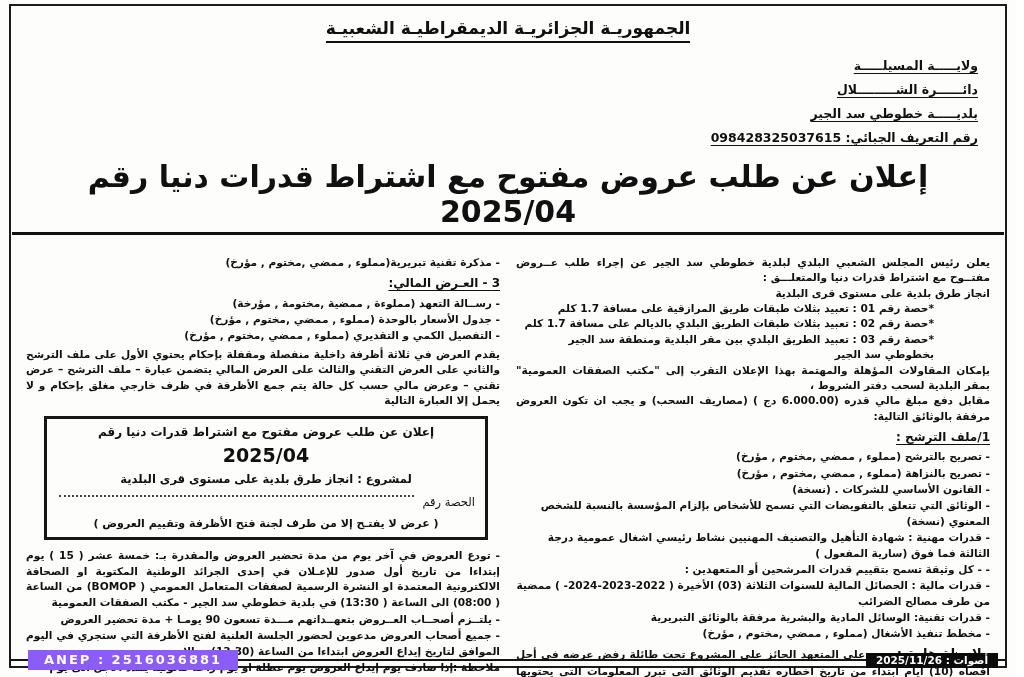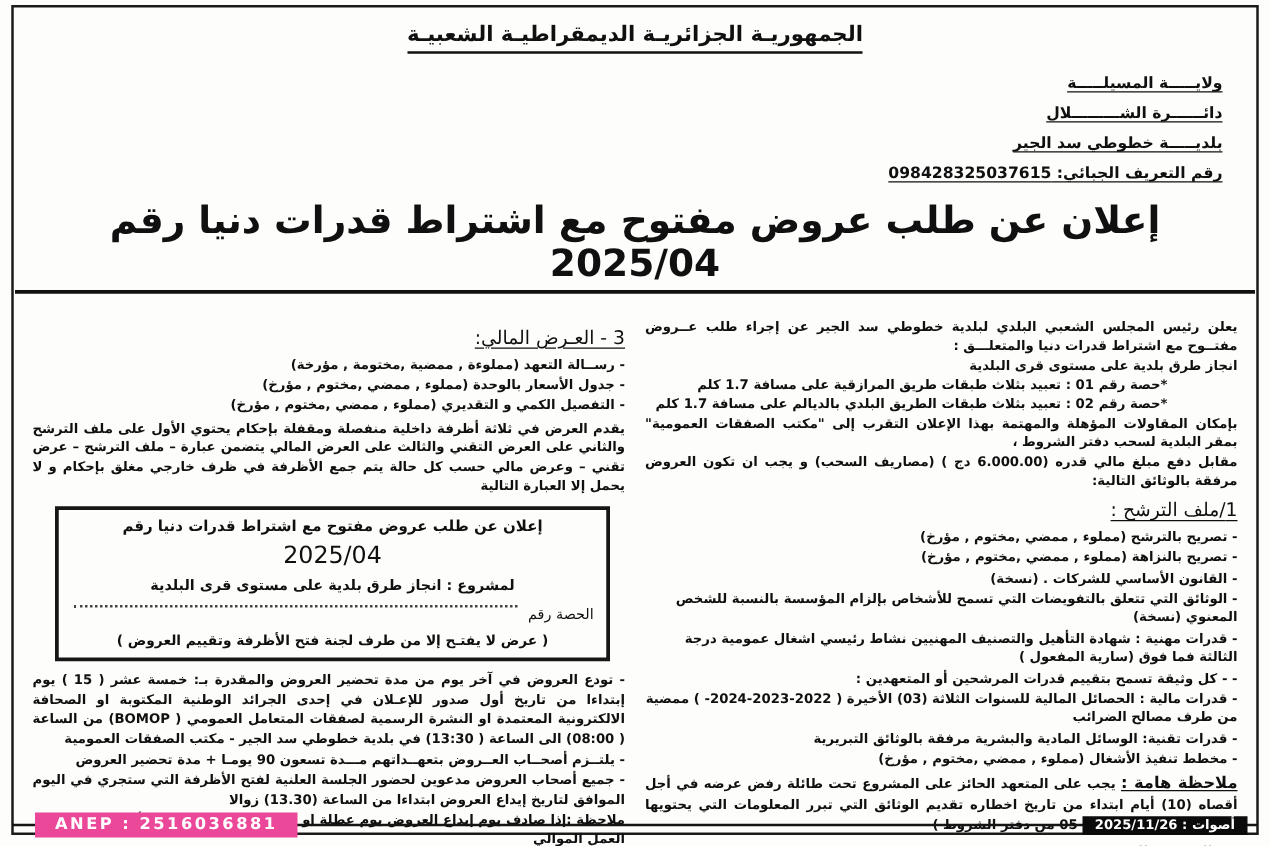--- a/index.html
+++ b/index.html
@@ -61,61 +61,61 @@
     font-weight:700;
     line-height:1.45;
   }
   .col{flex:1 1 0;min-width:0;}
 
   .p-just{text-align:justify;}
   .centered{text-align:right;}
   .lot-line{margin-right:56px;}
   .item{margin-bottom:1px;}
   .sec-head{
-    font-size:15px;font-weight:400;
+    font-size:12px;font-weight:700;
     text-decoration:underline;
     text-underline-offset:3px;
     margin:5px 0 3px 0;
   }
   .note-head{
     font-size:13px;font-weight:900;
     text-decoration:underline;
     text-underline-offset:2px;
   }
   .note-par{margin-top:3px;text-align:justify;}
 
   .env-box{
     border:3px solid #161616;
     margin:8px 12px 8px 18px;
     padding:5px 10px 6px 10px;
     text-align:center;
   }
   .env-box .bx-title{font-size:12px;font-weight:900;}
-  .env-box .bx-num{font-size:19px;font-weight:400;}
+  .env-box .bx-num{font-size:19px;font-weight:700;}
   .env-box .bx-project{font-size:11.5px;font-weight:900;margin-top:2px;}
   .bx-lot{
     display:flex;align-items:flex-start;
     margin-top:6px;
     font-size:11.5px;font-weight:400;
   }
   .bx-lot .dots{
     flex:1;
     border-bottom:2px dotted #444;
     margin:0 8px 3px 2px;
     height:1px;
   }
   .bx-close{font-size:11px;font-weight:900;margin-top:5px;}
 
   .bottom-rule{
     position:absolute;left:10px;right:10px;bottom:16px;
     border-top:2px solid #151515;
   }
   .anep-badge{
     position:absolute;left:28px;bottom:7px;
-    background:#ec4899;color:#ffffff;
+    background:#8b5cf6;color:#ffffff;
     font-size:13px;font-weight:700;
     letter-spacing:2px;
     padding:2px 16px 3px 16px;
     direction:ltr;
   }
   .date-badge{
     position:absolute;right:18px;bottom:9px;
     background:#0b0b0b;color:#ffffff;
     font-size:10.5px;font-weight:700;
     padding:1px 10px 2px 10px;
@@ -144,20 +144,21 @@
       <span>إعلان عن طلب عروض مفتوح مع اشتراط قدرات دنيا رقم 2025/04</span>
     </div>
 
     <div class="columns">
 
       <div class="col">
         <div class="p-just">يعلن رئيس المجلس الشعبي البلدي لبلدية خطوطي سد الجير عن إجراء طلب عــروض مفتــوح مع اشتراط قدرات دنيا والمتعلـــق :</div>
         <div class="centered">انجاز طرق بلدية على مستوى قرى البلدية</div>
         <div class="lot-line">*حصة رقم 01 : تعبيد بثلاث طبقات طريق المرازقية  على مسافة 1.7 كلم</div>
         <div class="lot-line">*حصة رقم 02 : تعبيد بثلاث طبقات الطريق البلدي بالديالم على مسافة 1.7 كلم</div>
+        <div class="lot-line">*حصة رقم 03 : تعبيد الطريق البلدي بين مقر البلدية ومنطقة سد الجير بخطوطي سد الجير</div>
         <div class="p-just">بإمكان المقاولات المؤهلة والمهتمة بهذا الإعلان التقرب إلى  "مكتب الصفقات العمومية" بمقر البلدية  لسحب دفتر الشروط ،</div>
         <div class="p-just">مقابل دفع مبلغ مالي قدره (6.000.00 دج ) (مصاريف السحب) و يجب ان تكون العروض مرفقة  بالوثائق التالية:</div>
 
         <div class="sec-head">1/ملف الترشح :</div>
         <div class="item">- تصريح بالترشح (مملوء , ممضي ,مختوم , مؤرخ)</div>
         <div class="item">- تصريح بالنزاهة  (مملوء , ممضي ,مختوم , مؤرخ)</div>
         <div class="item">- القانون الأساسي للشركات  . (نسخة)</div>
         <div class="item">- الوثائق التي تتعلق  بالتفويضات التي تسمح للأشخاص بإلزام المؤسسة بالنسبة للشخص المعنوي (نسخة)</div>
         <div class="item">- قدرات مهنية : شهادة التأهيل والتصنيف المهنيين  نشاط رئيسي اشغال عمومية درجة الثالثة فما فوق  (سارية المفعول )</div>
         <div class="item">- - كل وثيقة تسمح بتقييم قدرات المرشحين أو المتعهدين :</div>
@@ -168,20 +169,21 @@
         <div class="note-par">
           <span class="note-head">ملاحظة هامة :</span>
           <span>يجب على المتعهد الحائز على المشروع تحت طائلة رفض عرضه في أجل أقصاه (10) أيام ابتداء من تاريخ اخطاره تقديم الوثائق التي تبرر المعلومات التي يحتويها التصريح بالترشح (المادة 05 من دفتر الشروط )</span>
         </div>
 
         <div class="sec-head">2- العـرض التقنـــي :</div>
 
       </div>
 
       <div class="col">
+        <div class="item">- مذكرة تقنية تبريرية(مملوء , ممضي ,مختوم , مؤرخ)</div>
 
         <div class="sec-head">3 - العـرض المالي:</div>
         <div class="item">- رســالة التعهد (مملوءة , ممضية ,مختومة , مؤرخة)</div>
         <div class="item">- جدول الأسعار بالوحدة (مملوء , ممضي ,مختوم , مؤرخ)</div>
         <div class="item">- التفصيل الكمي و التقديري (مملوء , ممضي ,مختوم , مؤرخ)</div>
 
         <div class="p-just" style="margin-top:3px;">يقدم العرض في ثلاثة أظرفة داخلية منفصلة ومقفلة بإحكام يحتوي الأول على ملف الترشح والثاني على العرض التقني والثالث على العرض المالي يتضمن عبارة – ملف الترشح – عرض تقني – وعرض مالي حسب كل حالة يتم جمع الأظرفة  في ظرف خارجي مغلق بإحكام و لا يحمل إلا العبارة التالية</div>
 
         <div class="env-box">
           <div>

